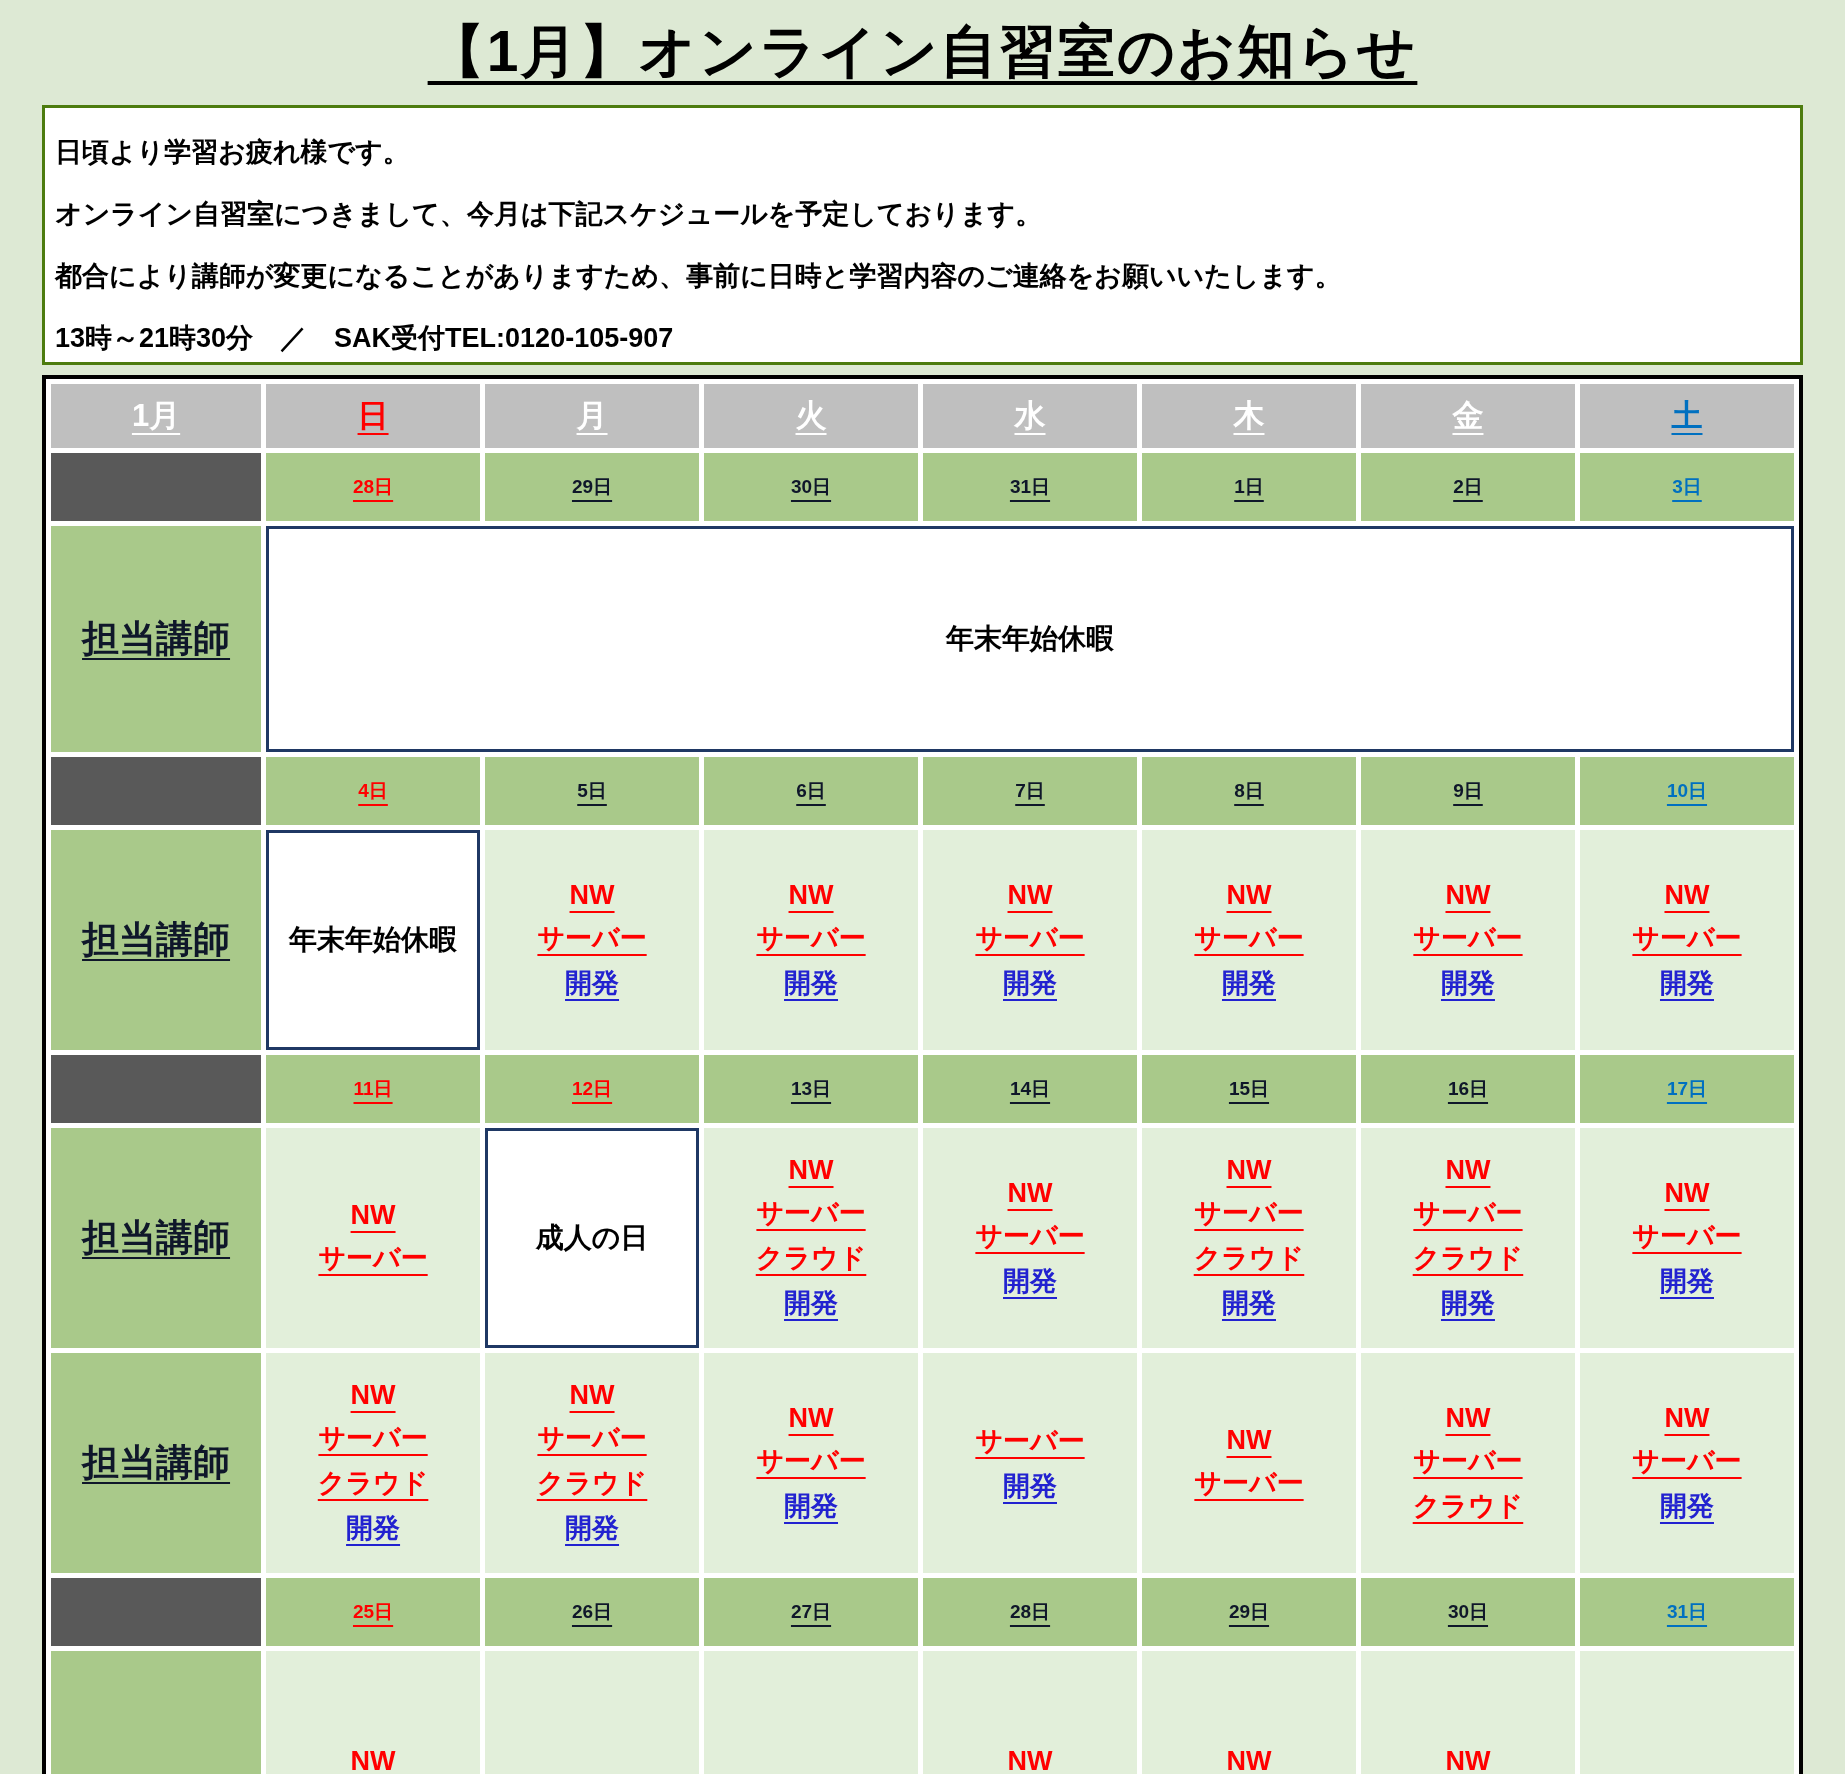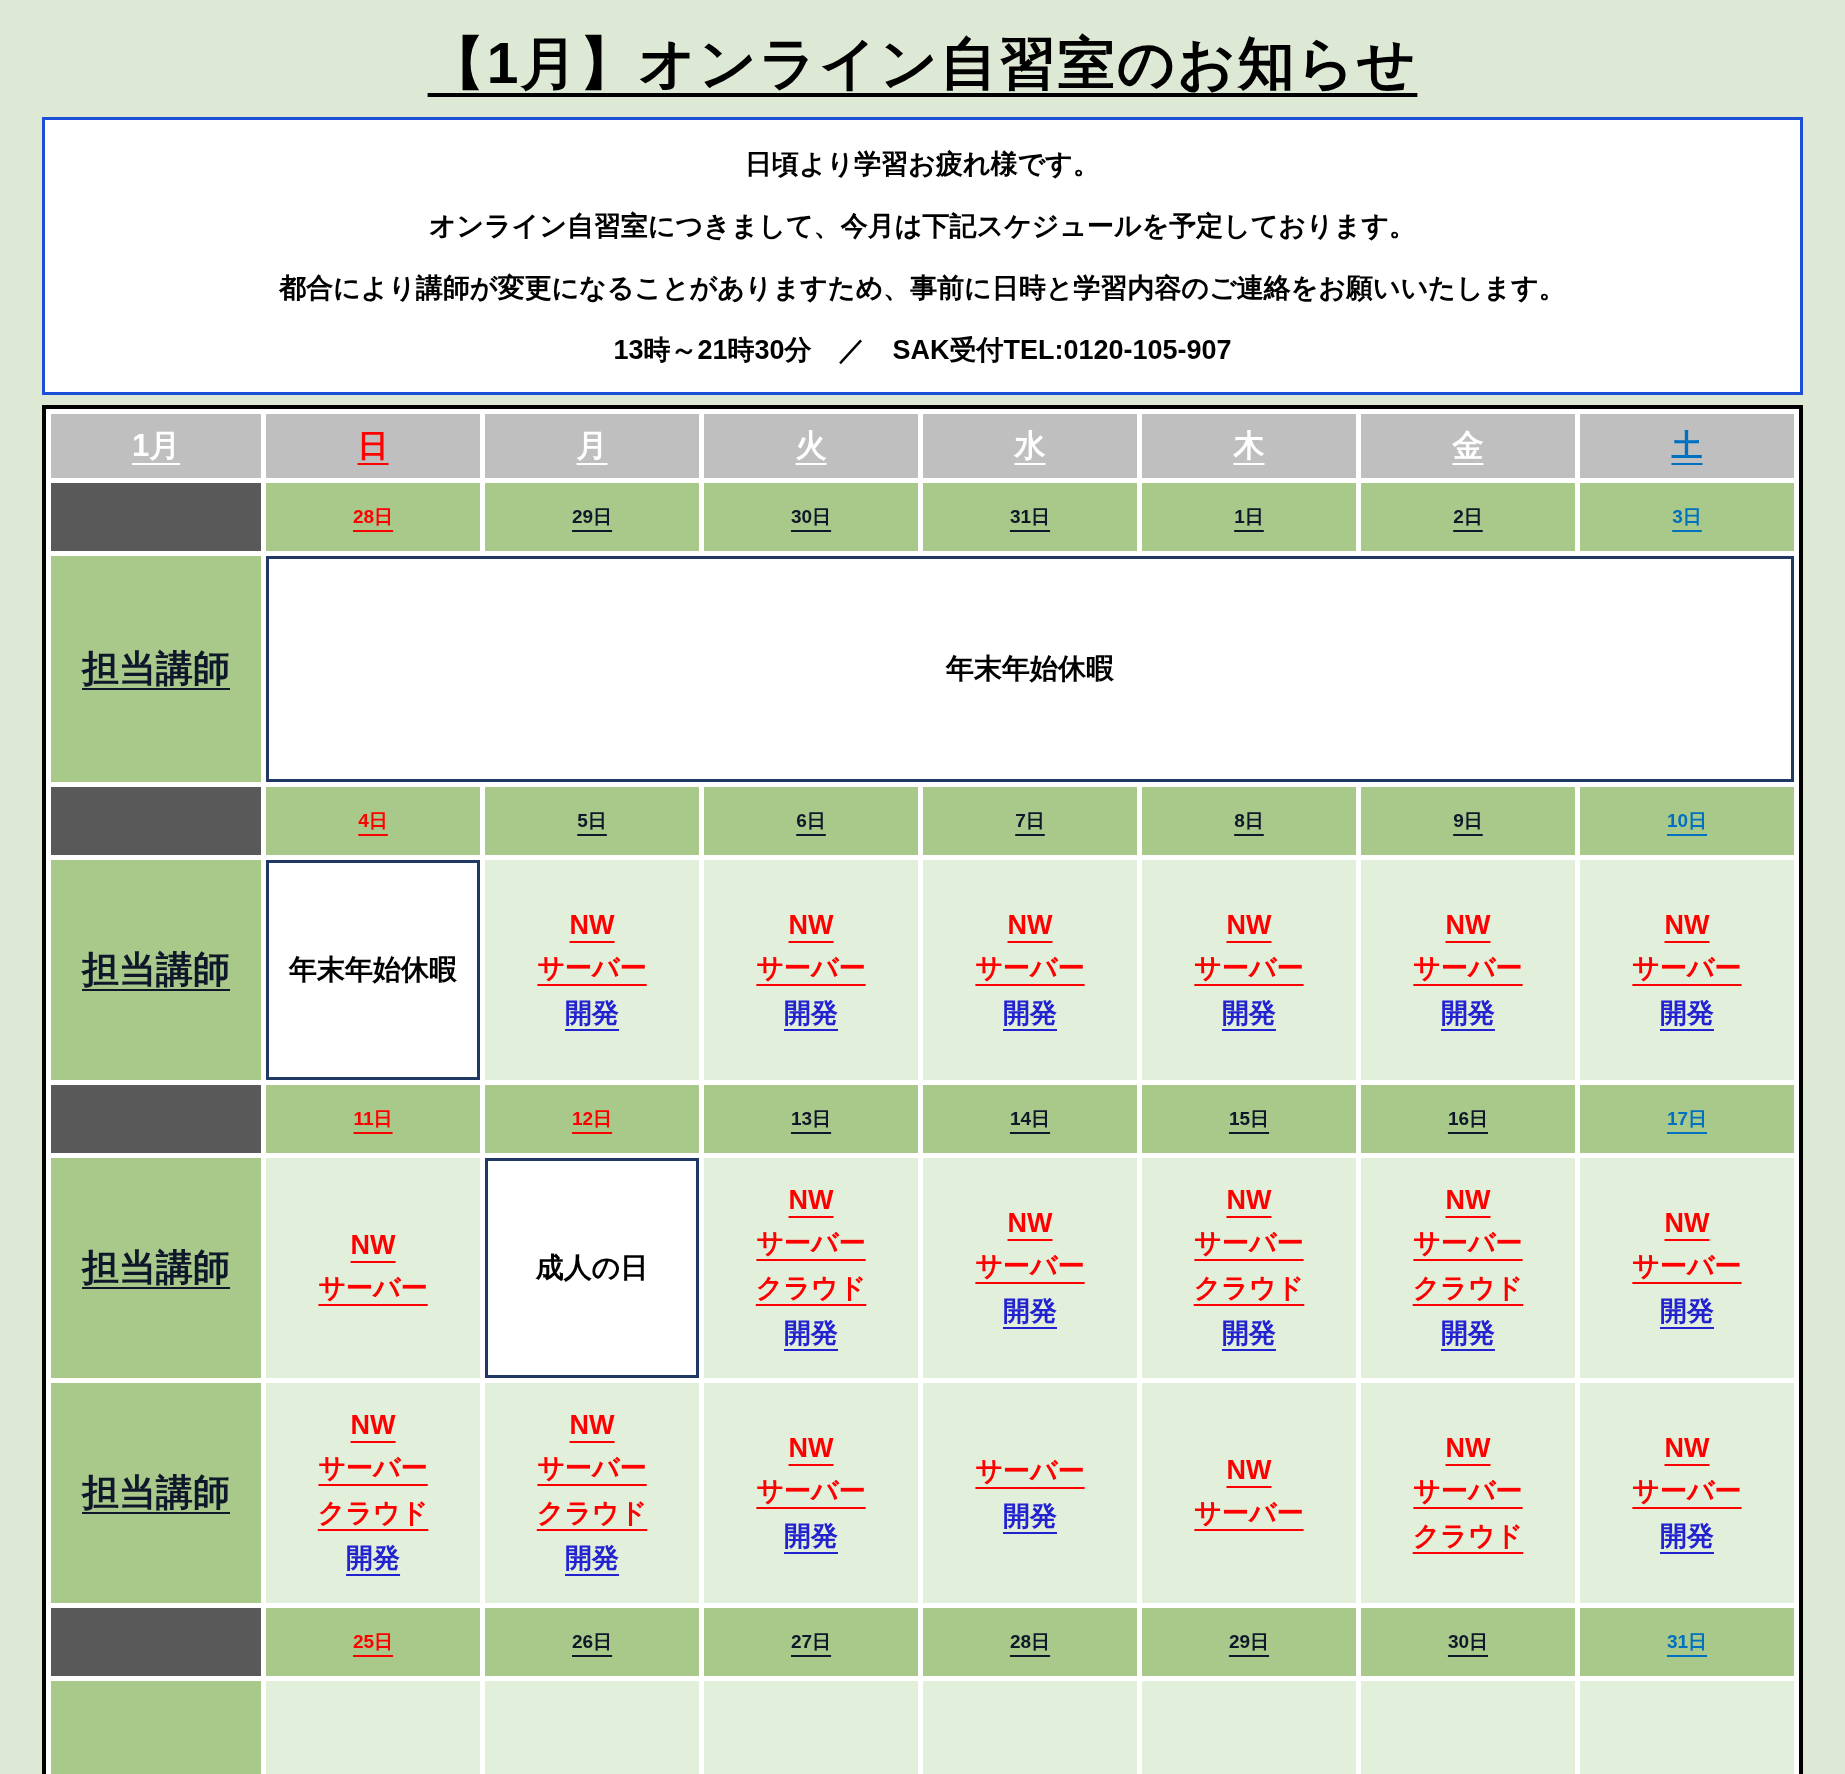--- a/index.html
+++ b/index.html
@@ -9,30 +9,29 @@
     font-family:"Liberation Sans","DejaVu Sans",sans-serif;
     font-weight:bold;
     color:#000;
     box-sizing:border-box;
   }
   .page{padding:6px 42px 30px 42px;}
   .title{
     text-align:center;
     font-size:57px;
     letter-spacing:2px;
-    margin:20px auto 14px auto;
+    margin:8px auto 14px auto;
     text-decoration:underline;
     text-decoration-thickness:4px;
     text-underline-offset:10px;
   }
   .notice-box{
     background:#ffffff;
-    border:3px solid #1d4ed8;
-    padding:26px 10px 22px 10px;
-    text-align:center;
+    border:3px solid #4d7c0f;
+    padding:26px 10px 4px 10px;
   }
   .notice-box p{
     margin:0 0 26px 0;
     font-size:27px;
   }
   .notice-box p:last-child{margin-bottom:2px;}
   table.calendar{
     width:100%;
     margin-top:10px;
     border-collapse:separate;

